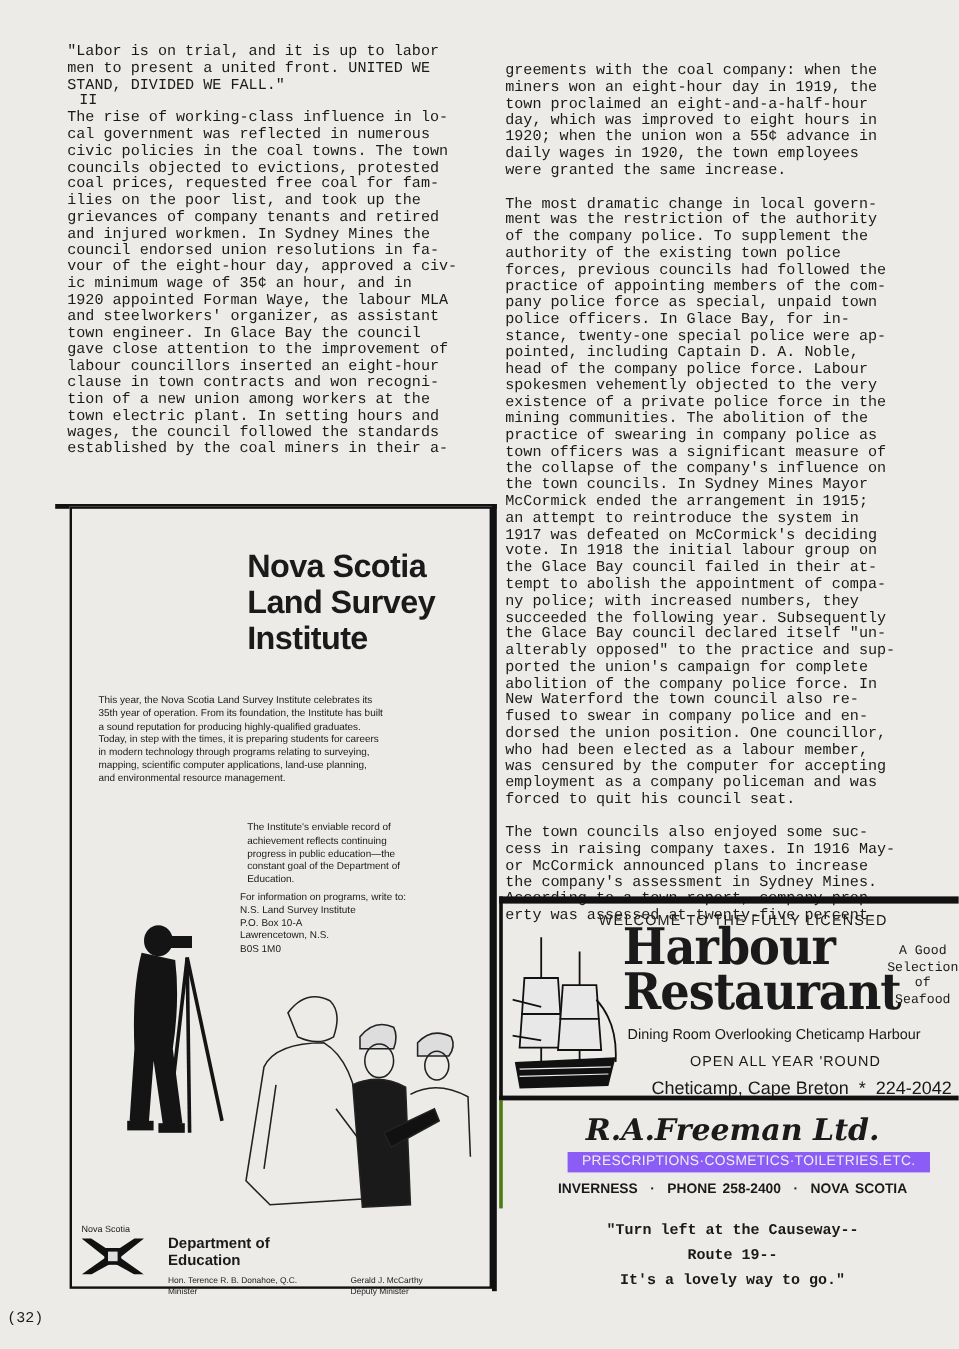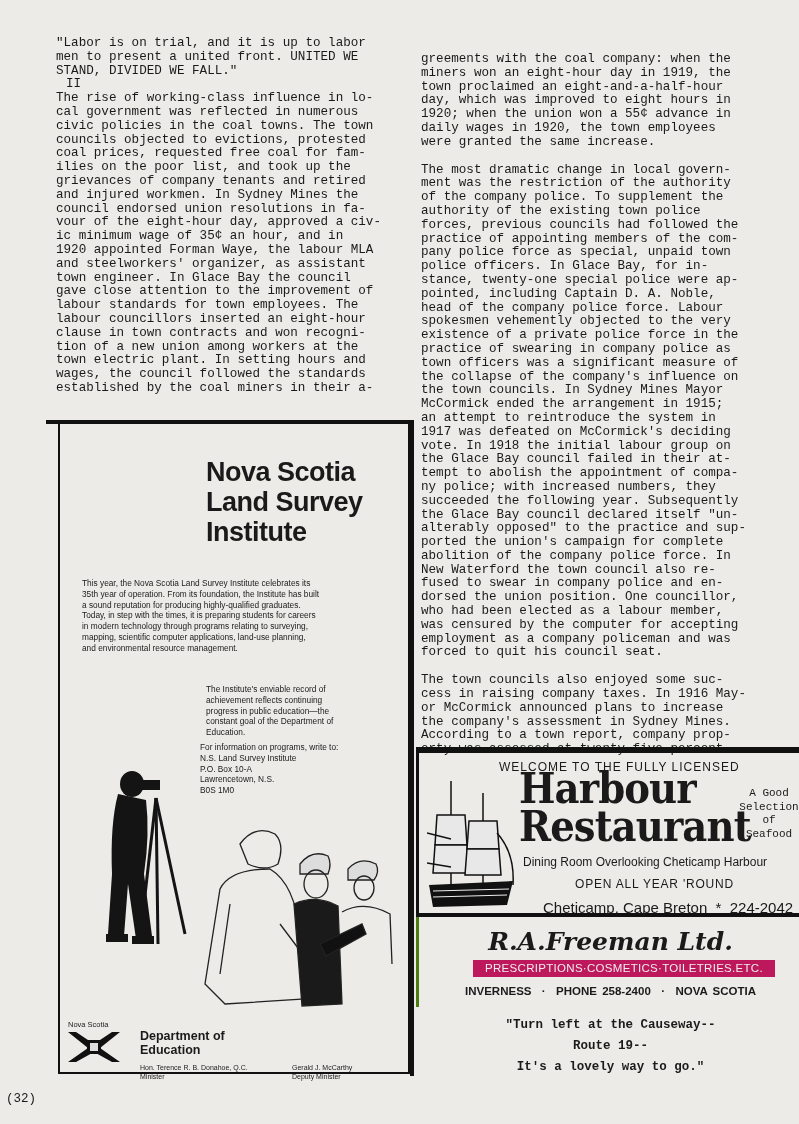--- a/index.html
+++ b/index.html
@@ -47,21 +47,21 @@
   .hb-side { position: absolute; left: 318px; top: 34px; width: 64px; text-align: center; font-size: 11px; line-height: 13.6px; }
   .hb-dining { position: absolute; left: 104px; top: 102px; font-size: 12px; }
   .hb-open { position: absolute; left: 156px; top: 124px; font-size: 12px; letter-spacing: 0.8px; }
   .hb-addr { position: absolute; left: 124px; top: 146px; font-size: 15px; }
   .hb-ship { position: absolute; left: 8px; top: 20px; width: 92px; height: 138px; }
 
   
   #ad-freeman { position: absolute; left: 416px; top: 917px; width: 329px; height: 90px;
                 border-left: 3px solid #4d7c0f; box-sizing: border-box; }
   .fr-title { position: absolute; left: 0; width: 383px; top: 10px; text-align: center; font-size: 25px; font-weight: bold; font-family: "DejaVu Serif", serif; font-style: italic; }
-  .fr-band { position: absolute; left: 54px; top: 43px; width: 302px; height: 17px; background: #be185d; color: #eee; font-size: 11.5px; text-align: center; line-height: 17px; letter-spacing: 0.3px; }
+  .fr-band { position: absolute; left: 54px; top: 43px; width: 302px; height: 17px; background: #8b5cf6; color: #eee; font-size: 11.5px; text-align: center; line-height: 17px; letter-spacing: 0.3px; }
   .fr-contact { position: absolute; left: 0; width: 383px; top: 68px; text-align: center; font-size: 11.5px; font-weight: bold; word-spacing: 2px; }
   .fr-quote { position: absolute; left: 0; width: 383px; top: 98px; text-align: center; font-size: 12.5px; line-height: 21px; font-weight: bold; }
   .fr-quote p { margin: 0; }
 
   #page-number { position: absolute; left: 6px; top: 1092px; font-size: 12.5px; }
 </style>
 </head>
 <body>
 
 <div id="col-left" class="mono">
@@ -80,21 +80,20 @@
       <p>ilies on the poor list, and took up the</p>
       <p>grievances of company tenants and retired</p>
       <p>and injured workmen. In Sydney Mines the</p>
       <p>council endorsed union resolutions in fa-</p>
       <p>vour of the eight-hour day, approved a civ-</p>
       <p>ic minimum wage of 35¢ an hour, and in</p>
       <p>1920 appointed Forman Waye, the labour MLA</p>
       <p>and steelworkers' organizer, as assistant</p>
       <p>town engineer. In Glace Bay the council</p>
       <p>gave close attention to the improvement of</p>
-      <p>labour standards for town employees. The</p>
       <p>labour councillors inserted an eight-hour</p>
       <p>clause in town contracts and won recogni-</p>
       <p>tion of a new union among workers at the</p>
       <p>town electric plant. In setting hours and</p>
       <p>wages, the council followed the standards</p>
       <p>established by the coal miners in their a-</p>
     </div>
 </div>
 
 <div id="col-right" class="mono">
@@ -115,20 +114,21 @@
       <p>authority of the existing town police</p>
       <p>forces, previous councils had followed the</p>
       <p>practice of appointing members of the com-</p>
       <p>pany police force as special, unpaid town</p>
       <p>police officers. In Glace Bay, for in-</p>
       <p>stance, twenty-one special police were ap-</p>
       <p>pointed, including Captain D. A. Noble,</p>
       <p>head of the company police force. Labour</p>
       <p>spokesmen vehemently objected to the very</p>
       <p>existence of a private police force in the</p>
+      <p>mining communities. The abolition of the</p>
       <p>practice of swearing in company police as</p>
       <p>town officers was a significant measure of</p>
       <p>the collapse of the company's influence on</p>
       <p>the town councils. In Sydney Mines Mayor</p>
       <p>McCormick ended the arrangement in 1915;</p>
       <p>an attempt to reintroduce the system in</p>
       <p>1917 was defeated on McCormick's deciding</p>
       <p>vote. In 1918 the initial labour group on</p>
       <p>the Glace Bay council failed in their at-</p>
       <p>tempt to abolish the appointment of compa-</p>

